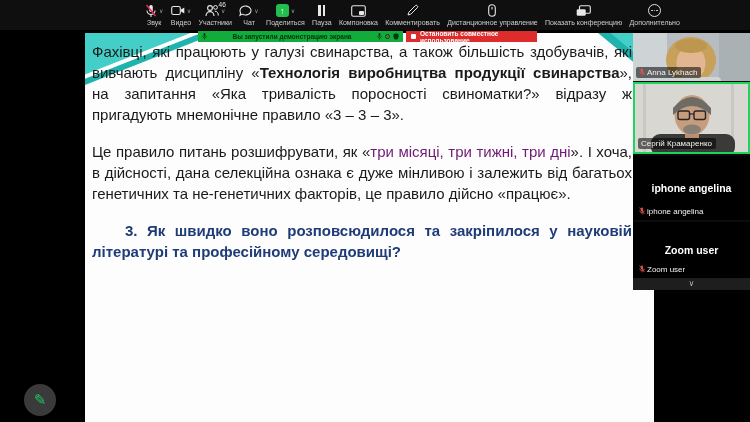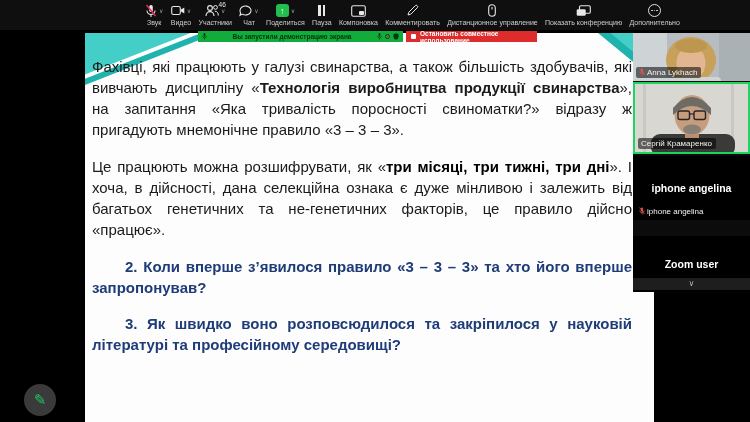--- a/index.html
+++ b/index.html
@@ -52,34 +52,34 @@
   .corner-tl .c3 { position:absolute; inset:0;
       background:#43cfc8; clip-path:polygon(0 0,80% 0,0 80%); }
   .corner-tr { right:0; top:0; width:56px; height:46px; }
   .corner-tr .c1 { position:absolute; inset:0;
       background:#1fb3ad; clip-path:polygon(100% 0,0 0,100% 100%); }
   .corner-tr .c2 { position:absolute; inset:0;
       background:#43cfc8; clip-path:polygon(100% 0,22% 0,100% 78%); }
 
   .doc { position:absolute; left:7px; top:8px; width:540px; color:#1a1a1a;
          font-size:15px; line-height:21px; text-align:justify; }
-  .doc p { margin-bottom:16px;margin-top:15px; }
+  .doc p { margin-bottom:16px; }
   .doc p.tight { margin-bottom:0; }
   .b { font-weight:bold; }
-  .red-b { font-weight:bold; color:#000000; }
+  .red-b { font-weight:normal; color:#701a75; }
   .q { color:#1f3c78; font-weight:bold; text-indent:33px; }
 
   
   .sidebar { position:absolute; left:633px; top:33px; width:117px; height:257px;
              background:#0c0c0c; z-index:30; }
   .tile { position:absolute; left:0; width:117px; background:#000; overflow:hidden; }
   .tile-1 { top:0;   height:48px; }
   .tile-2 { top:49px; height:72px; border:2px solid #1fd35f; }
   .tile-3 { top:123px; height:64px; }
-  .tile-4 { top:203px; height:56px; }
+  .tile-4 { top:189px; height:56px; }
   .vname { position:absolute; left:3px; bottom:3px; background:rgba(0,0,0,.55);
            color:#f2f2f2; font-size:8px; padding:1px 4px 1.5px 3px; border-radius:2px;
            display:flex; align-items:center; gap:2px; white-space:nowrap; }
   .cname { position:absolute; inset:0; display:flex; align-items:center;
            justify-content:center; color:#fff; font-size:10.5px; font-weight:bold; }
   .mic-red { color:#e05252; font-size:7px; line-height:7px; }
   .chevbar { position:absolute; left:0; top:245px; width:117px; height:12px;
              background:#1e1e1e; display:flex; align-items:center; justify-content:center; }
   .chevbar span { color:#b5b5b5; font-size:8px; line-height:8px; }
 
@@ -269,24 +269,23 @@
         <div class="c3"></div>
     </div>
     <div class="corner corner-tr">
       <div class="c1"></div>
         <div class="c2"></div>
     </div>
 
     <div class="doc">
       <p><span>Фахівці, які працюють у галузі свинарства, а також більшість здобувачів, які вивчають дисципліну «</span><span class="b">Технологія виробництва продукції свинарства</span><span>», на запитання «Яка тривалість поросності свиноматки?» відразу ж пригадують мнемонічне правило «3 – 3 – 3».</span></p>
 
-      <p><span>Це працюють можна розшифрувати, як «</span><span class="red-b">три місяці, три тижні, три дні</span><span>». І хоча, в дійсності, дана селекційна ознака є дуже мінливою і залежить від багатьох генетичних та не-генетичних факторів, це правило дійсно «працює».</span></p>
-
-
-      <p class="q tight"><span>2. Коли вперше з’явилося правило «3 – 3 – 3» та хто його вперше запропонував?</span></p>
+      <p><span>Це правило питань розшифрувати, як «</span><span class="red-b">три місяці, три тижні, три дні</span><span>». І хоча, в дійсності, дана селекційна ознака є дуже мінливою і залежить від багатьох генетичних та не-генетичних факторів, це правило дійсно «працює».</span></p>
+
+
       <p class="q tight"><span>3. Як швидко воно розповсюдилося та закріпилося у науковій літературі та професійному середовищі?</span></p>
     </div>
   </div>
 
   <div class="sidebar">
 
     <div class="tile tile-2">
       <svg width="113" height="68" viewBox="0 0 113 68">
         <rect width="113" height="68" fill="#d8d7d2"></rect>
         <rect x="8" width="3" height="68" fill="#c9c8c2"></rect>

